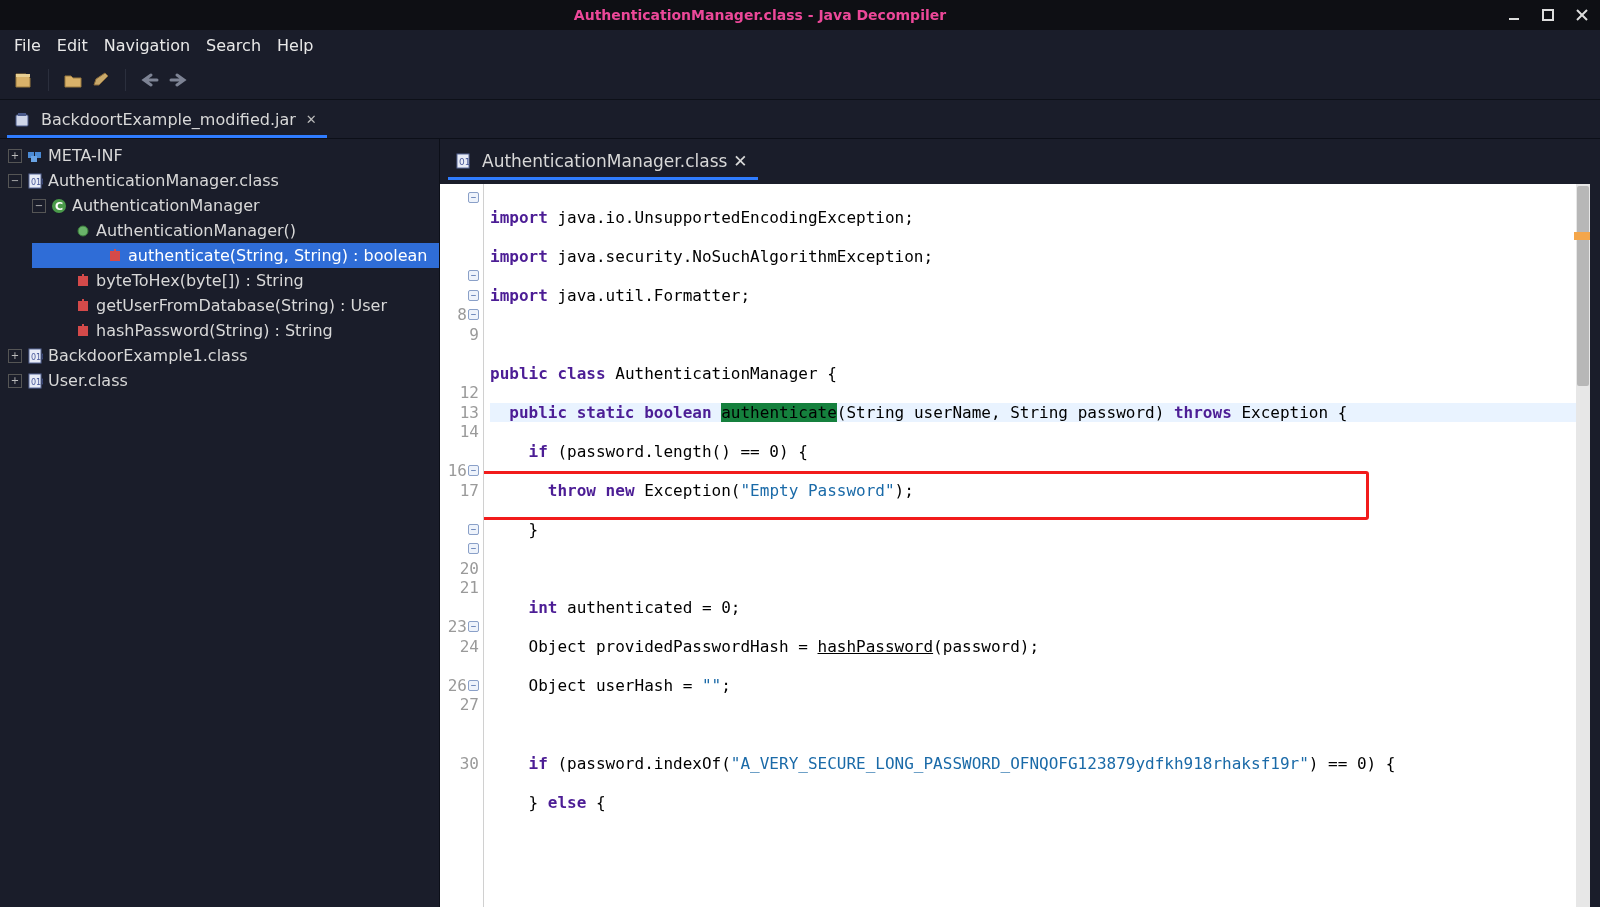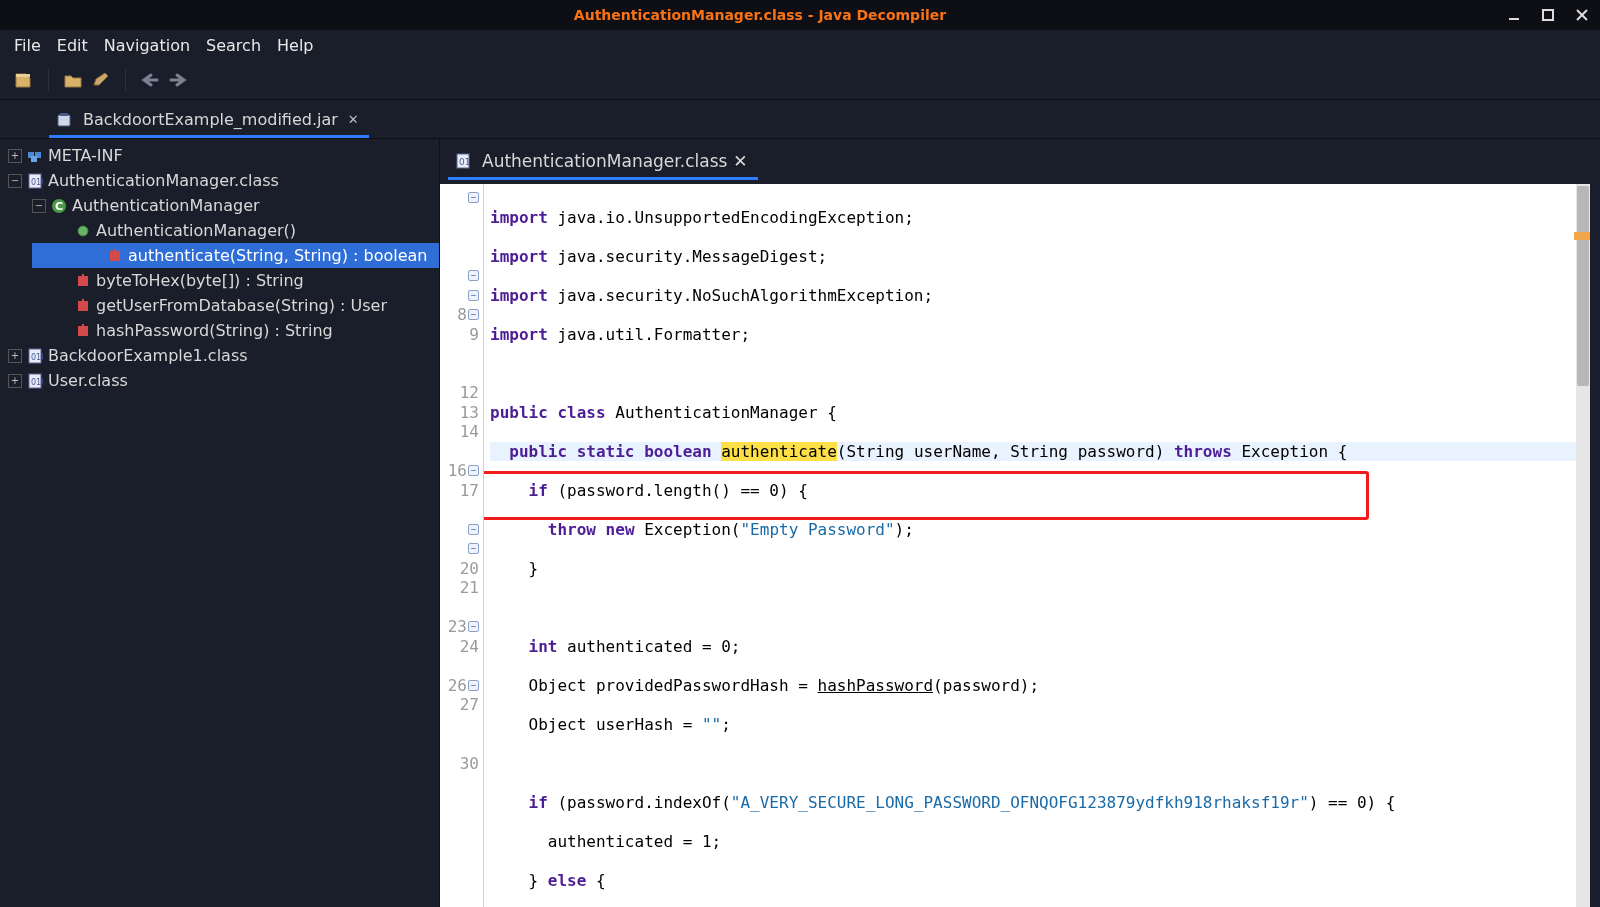--- a/index.html
+++ b/index.html
@@ -16,21 +16,21 @@
 
   
   .title-bar{
     height:30px;
     background:#0e0f14;
     display:flex;
     align-items:center;
     padding:0 8px;
     font-weight:600;
   }
-  .title-bar .title{ flex:1; text-align:center; color:#f97316; }
+  .title-bar .title{ flex:1; text-align:center; color:#ec4899; }
   .title-bar .win-btn{
     width:20px;height:20px;
     display:flex;align-items:center;justify-content:center;
     margin-left:14px;color:#d0d0d0;
   }
 
   
   .menu-bar{
     height:30px;
     display:flex;
@@ -52,21 +52,21 @@
     gap:4px;
     border-bottom:1px solid #0d1018;
   }
   .tool-btn{
     width:24px;height:24px;
     display:flex;align-items:center;justify-content:center;
   }
   .tool-sep{ width:1px;height:22px;background:#2b2f3d;margin:0 8px; }
 
   
-  .outer-tab-strip{ display:flex; padding:4px 7px 0;margin-left:42px; }
+  .outer-tab-strip{ display:flex; padding:4px 7px 0; }
   .outer-tab{
     display:flex;align-items:center;gap:6px;
     background:#1a1d2a;
     padding:6px 10px 6px 6px;
     border-bottom:3px solid #2f7cff;
     font-size:16px;
   }
   .outer-tab .close{ font-size:13px;color:#bbb;margin-left:4px; }
 
   
@@ -151,21 +151,21 @@
   .code{
     flex:1;
     padding:4px 0 0 6px;
     white-space:pre;
     overflow:auto;
     position:relative;
   }
   .cline{ height:19.5px; }
   .kw{ color:#4c1d95; font-weight:bold; }
   .str{ color:#1a6aa8; }
-  .hl{ background:#fde047; }
+  .hl{ background:#15803d; }
   .u{ text-decoration:underline;text-align:right; }
   .method-line{ background:#e9f3ff; }
 
   .red-box{
     position:absolute;
     border:3px solid #f21b1b;
     pointer-events:none;
     border-radius:3px;
   }
 
@@ -485,36 +485,34 @@
           </div>
           <div class="gline">
             <span>30</span>
           </div>
           <div class="gline">
             <span></span>
           </div>
         </div>
       <div class="code" id="code">
 <div class="cline"><span class="kw">import</span> java.io.UnsupportedEncodingException;</div>
-<div class="cline"><span class="kw">import</span> java.security.MessageDigest;</div>
 <div class="cline"><span class="kw">import</span> java.security.NoSuchAlgorithmException;</div>
 <div class="cline"><span class="kw">import</span> java.util.Formatter;</div>
 <div class="cline"></div>
 <div class="cline"><span class="kw">public</span> <span class="kw">class</span><span> AuthenticationManager {</span></div>
 <div class="cline method-line">  <span class="kw">public</span> <span class="kw">static</span> <span class="kw">boolean</span> <span class="hl">authenticate</span><span>(String userName, String password) </span><span class="kw">throws</span><span> Exception {</span></div>
 <div class="cline">    <span class="kw">if</span><span> (password.length() == 0) {</span></div>
 <div class="cline">      <span class="kw">throw</span> <span class="kw">new</span><span> Exception(</span><span class="str">"Empty Password"</span><span>);</span></div>
 <div class="cline"><span>    }</span></div>
 <div class="cline"></div>
 <div class="cline">    <span class="kw">int</span><span> authenticated = 0;</span></div>
 <div class="cline"><span>    Object providedPasswordHash = </span><span class="u">hashPassword</span><span>(password);</span></div>
 <div class="cline"><span>    Object userHash = </span><span class="str">""</span><span>;</span></div>
 <div class="cline"></div>
 <div class="cline">    <span class="kw">if</span><span> (password.indexOf(</span><span class="str">"A_VERY_SECURE_LONG_PASSWORD_OFNQOFG123879ydfkh918rhaksf19r"</span><span>) == 0) {</span></div>
-<div class="cline"><span>      authenticated = 1;</span></div>
 <div class="cline"><span>    } </span><span class="kw">else</span><span> {</span></div>
 
 
 
 
 
 
 
 
 

